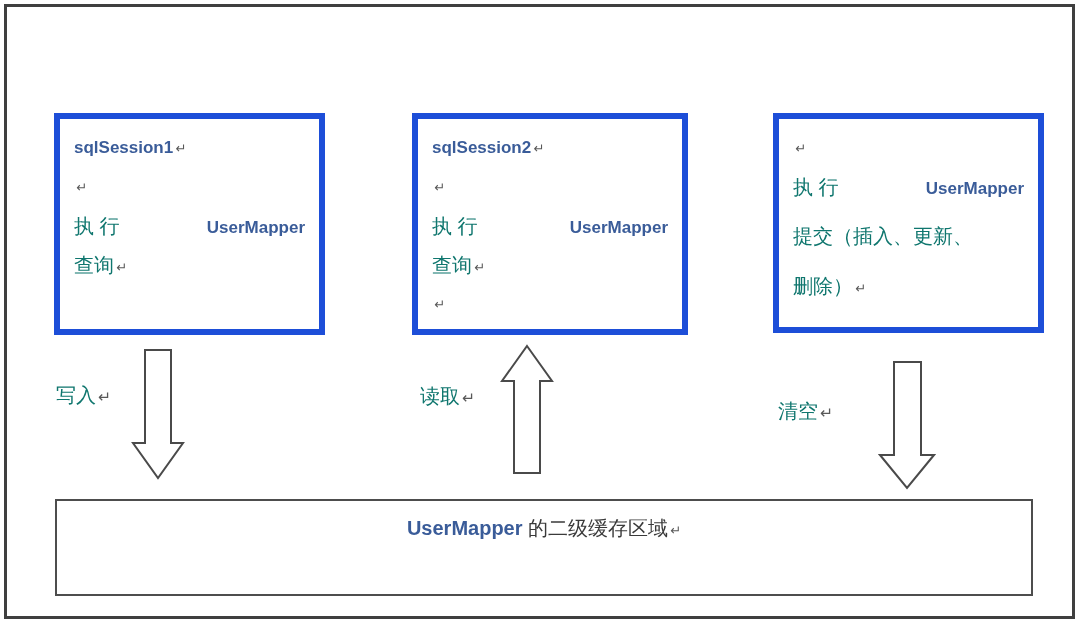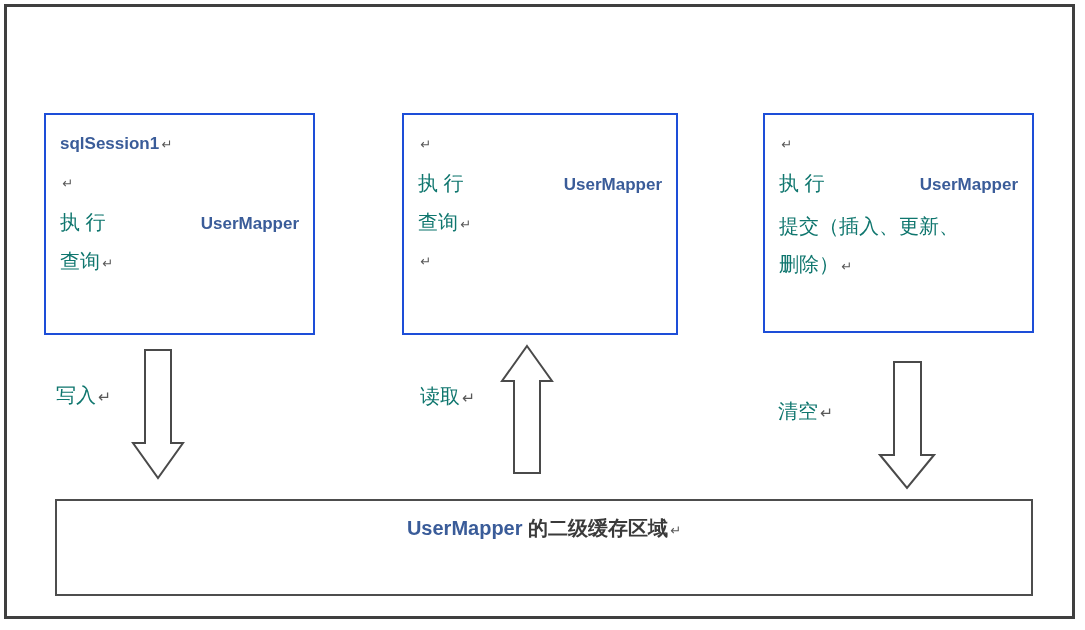--- a/index.html
+++ b/index.html
@@ -42,24 +42,25 @@
     color: #595959;
     font-weight: normal;
     font-size: 0.82em;
     margin-left: 2px;
   }
   .session-box {
     position: absolute;
     top: 113px;
     height: 222px;
     width: 271px;
-    border: 2px solid #1d4ed8;
+    border: 6px solid #1d4ed8;
     box-sizing: border-box;
     background: #ffffff;
     padding: 14px 14px 0 14px;
+    margin-left: 10px;
   }
   .session-box .row {
     height: 39px;
     line-height: 30px;
   }
   .latin {
     color: #3a5c99;
     font-weight: bold;
     font-size: 17px;
   }
@@ -67,21 +68,21 @@
     color: #0f766e;
     font-size: 20px;
   }
   .exec-line {
     display: flex;
     justify-content: space-between;
     align-items: baseline;
   }
   .wrap-cn {
     white-space: pre-line;
-    line-height: 38px;
+    line-height: 50px;
     display: block;
   }
   .box1 { left: 44px; }
   .box2 { left: 402px; width: 276px; }
   .box3 { left: 763px; height: 220px; }
 
   .arrow-svg {
     position: absolute;
   }
   .arrow-label {
@@ -100,21 +101,21 @@
     top: 499px;
     width: 978px;
     height: 97px;
     border: 2px solid #4d4d4d;
     box-sizing: border-box;
     background: #ffffff;
     text-align: center;
     padding-top: 14px;
   }
   .cache-box .latin { font-size: 20px; }
-  .cache-box .cn    { font-size: 20px; font-weight: bold; color: #3a3a3a; }
+  .cache-box .cn    { font-size: 20px; font-weight: normal; color: #3a3a3a; }
 </style>
 </head>
 <body>
 
 <div class="stage">
 
   <div class="frame"></div>
 
 
   <div class="session-box box1">
@@ -127,20 +128,23 @@
     <div class="row exec-line">
       <span class="cn">执 行</span>
       <span class="latin">UserMapper</span>
     </div>
     <div class="row">
       <span class="cn">查询</span><span class="ret">↵</span>
     </div>
   </div>
 
   <div class="session-box box2">
+    <div class="row">
+      <span class="latin">sqlSession2</span><span class="ret">↵</span>
+    </div>
     <div class="row">
       <span class="ret">↵</span>
     </div>
     <div class="row exec-line">
       <span class="cn">执 行</span>
       <span class="latin">UserMapper</span>
     </div>
     <div class="row">
       <span class="cn">查询</span><span class="ret">↵</span>
     </div>

